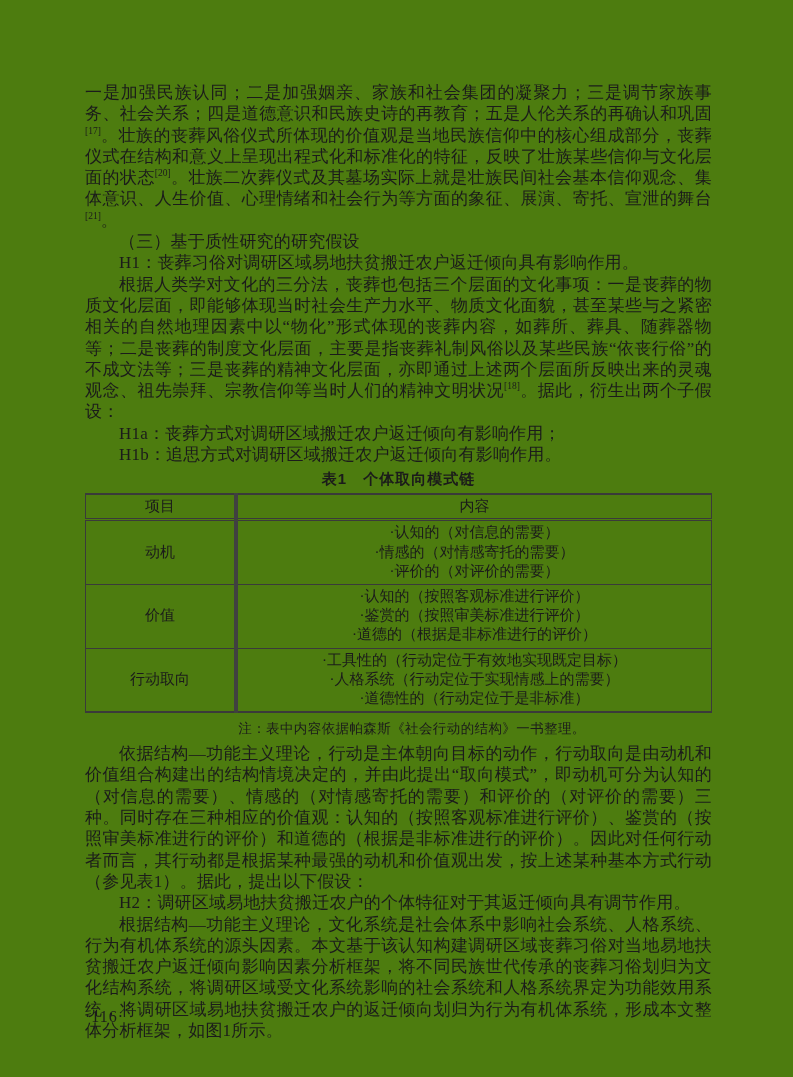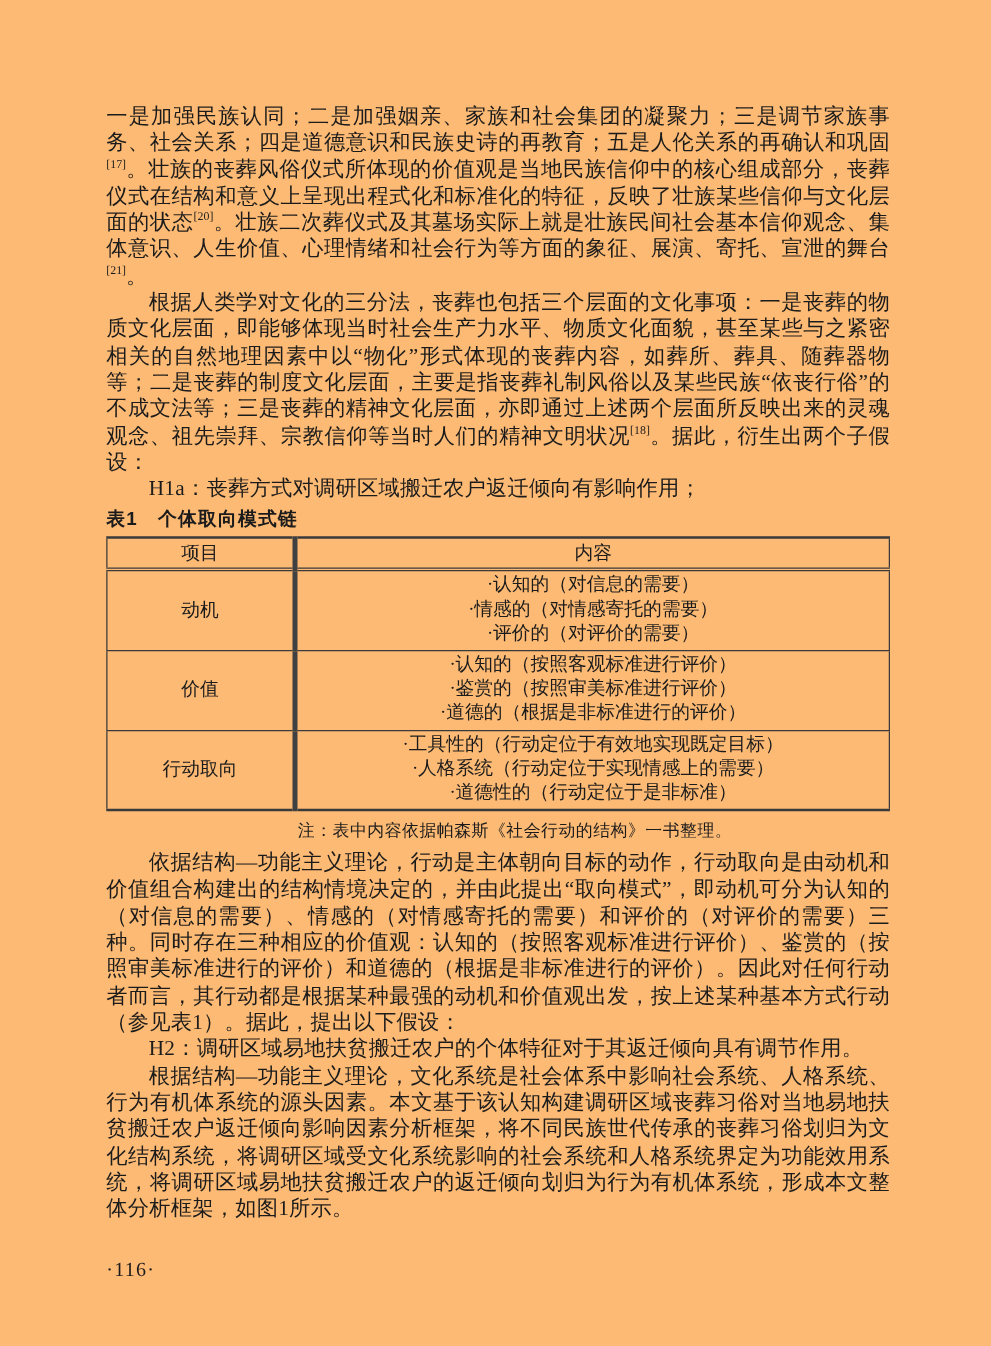--- a/index.html
+++ b/index.html
@@ -4,21 +4,21 @@
 <style>
   html, body {
     margin: 0;
     padding: 0;
     background: #ffffff;
   }
   .page {
     position: relative;
     width: 793px;
     height: 1077px;
-    background: #fdba74;
+    background: #4d7c0f;
     font-family: "Liberation Serif", "DejaVu Serif", serif;
     color: #1b1b1b;
     overflow: hidden;
   }
   .content {
     position: absolute;
     left: 85px;
     top: 82px;
     width: 627px;
   }
@@ -31,21 +31,21 @@
   }
   .indent { text-indent: 2em; }
   sup.ref {
     font-size: 9.5px;
     line-height: 0;
     vertical-align: super;
     letter-spacing: 0;
   }
   .tbl-title {
     margin: 5px 0 4px 0;
-    text-align: left;
+    text-align: center;
     font-family: "Liberation Sans", "DejaVu Sans", sans-serif;
     font-weight: bold;
     font-size: 15px;
     letter-spacing: 1px;
   }
   table.tbl {
     width: 100%;
     border-collapse: collapse;
     table-layout: fixed;
     border-top: 2px solid #3a3a3a;
@@ -87,27 +87,30 @@
   }
 </style>
 </head>
 <body>
 
 <div class="page">
   <div class="content">
 
     <p class="body"><span>一是加强民族认同；二是加强姻亲、家族和社会集团的凝聚力；三是调节家族事务、社会关系；四是道德意识和民族史诗的再教育；五是人伦关系的再确认和巩固</span><sup class="ref">[17]</sup><span>。壮族的丧葬风俗仪式所体现的价值观是当地民族信仰中的核心组成部分，丧葬仪式在结构和意义上呈现出程式化和标准化的特征，反映了壮族某些信仰与文化层面的状态</span><sup class="ref">[20]</sup><span>。壮族二次葬仪式及其墓场实际上就是壮族民间社会基本信仰观念、集体意识、人生价值、心理情绪和社会行为等方面的象征、展演、寄托、宣泄的舞台</span><sup class="ref">[21]</sup><span>。</span></p>
 
+    <p class="body indent">（三）基于质性研究的研究假设</p>
 
 
+    <p class="body indent">H1：丧葬习俗对调研区域易地扶贫搬迁农户返迁倾向具有影响作用。</p>
 
     <p class="body indent"><span>根据人类学对文化的三分法，丧葬也包括三个层面的文化事项：一是丧葬的物质文化层面，即能够体现当时社会生产力水平、物质文化面貌，甚至某些与之紧密相关的自然地理因素中以“物化”形式体现的丧葬内容，如葬所、葬具、随葬器物等；二是丧葬的制度文化层面，主要是指丧葬礼制风俗以及某些民族“依丧行俗”的不成文法等；三是丧葬的精神文化层面，亦即通过上述两个层面所反映出来的灵魂观念、祖先崇拜、宗教信仰等当时人们的精神文明状况</span><sup class="ref">[18]</sup><span>。据此，衍生出两个子假设：</span></p>
 
     <p class="body indent">H1a：丧葬方式对调研区域搬迁农户返迁倾向有影响作用；</p>
 
+    <p class="body indent">H1b：追思方式对调研区域搬迁农户返迁倾向有影响作用。</p>
 
     <div class="tbl-title">表1　个体取向模式链</div>
 
     <table class="tbl">
       <thead>
         <tr>
           <th class="col-item">项目</th>
           <th>内容</th>
         </tr>
       </thead>

